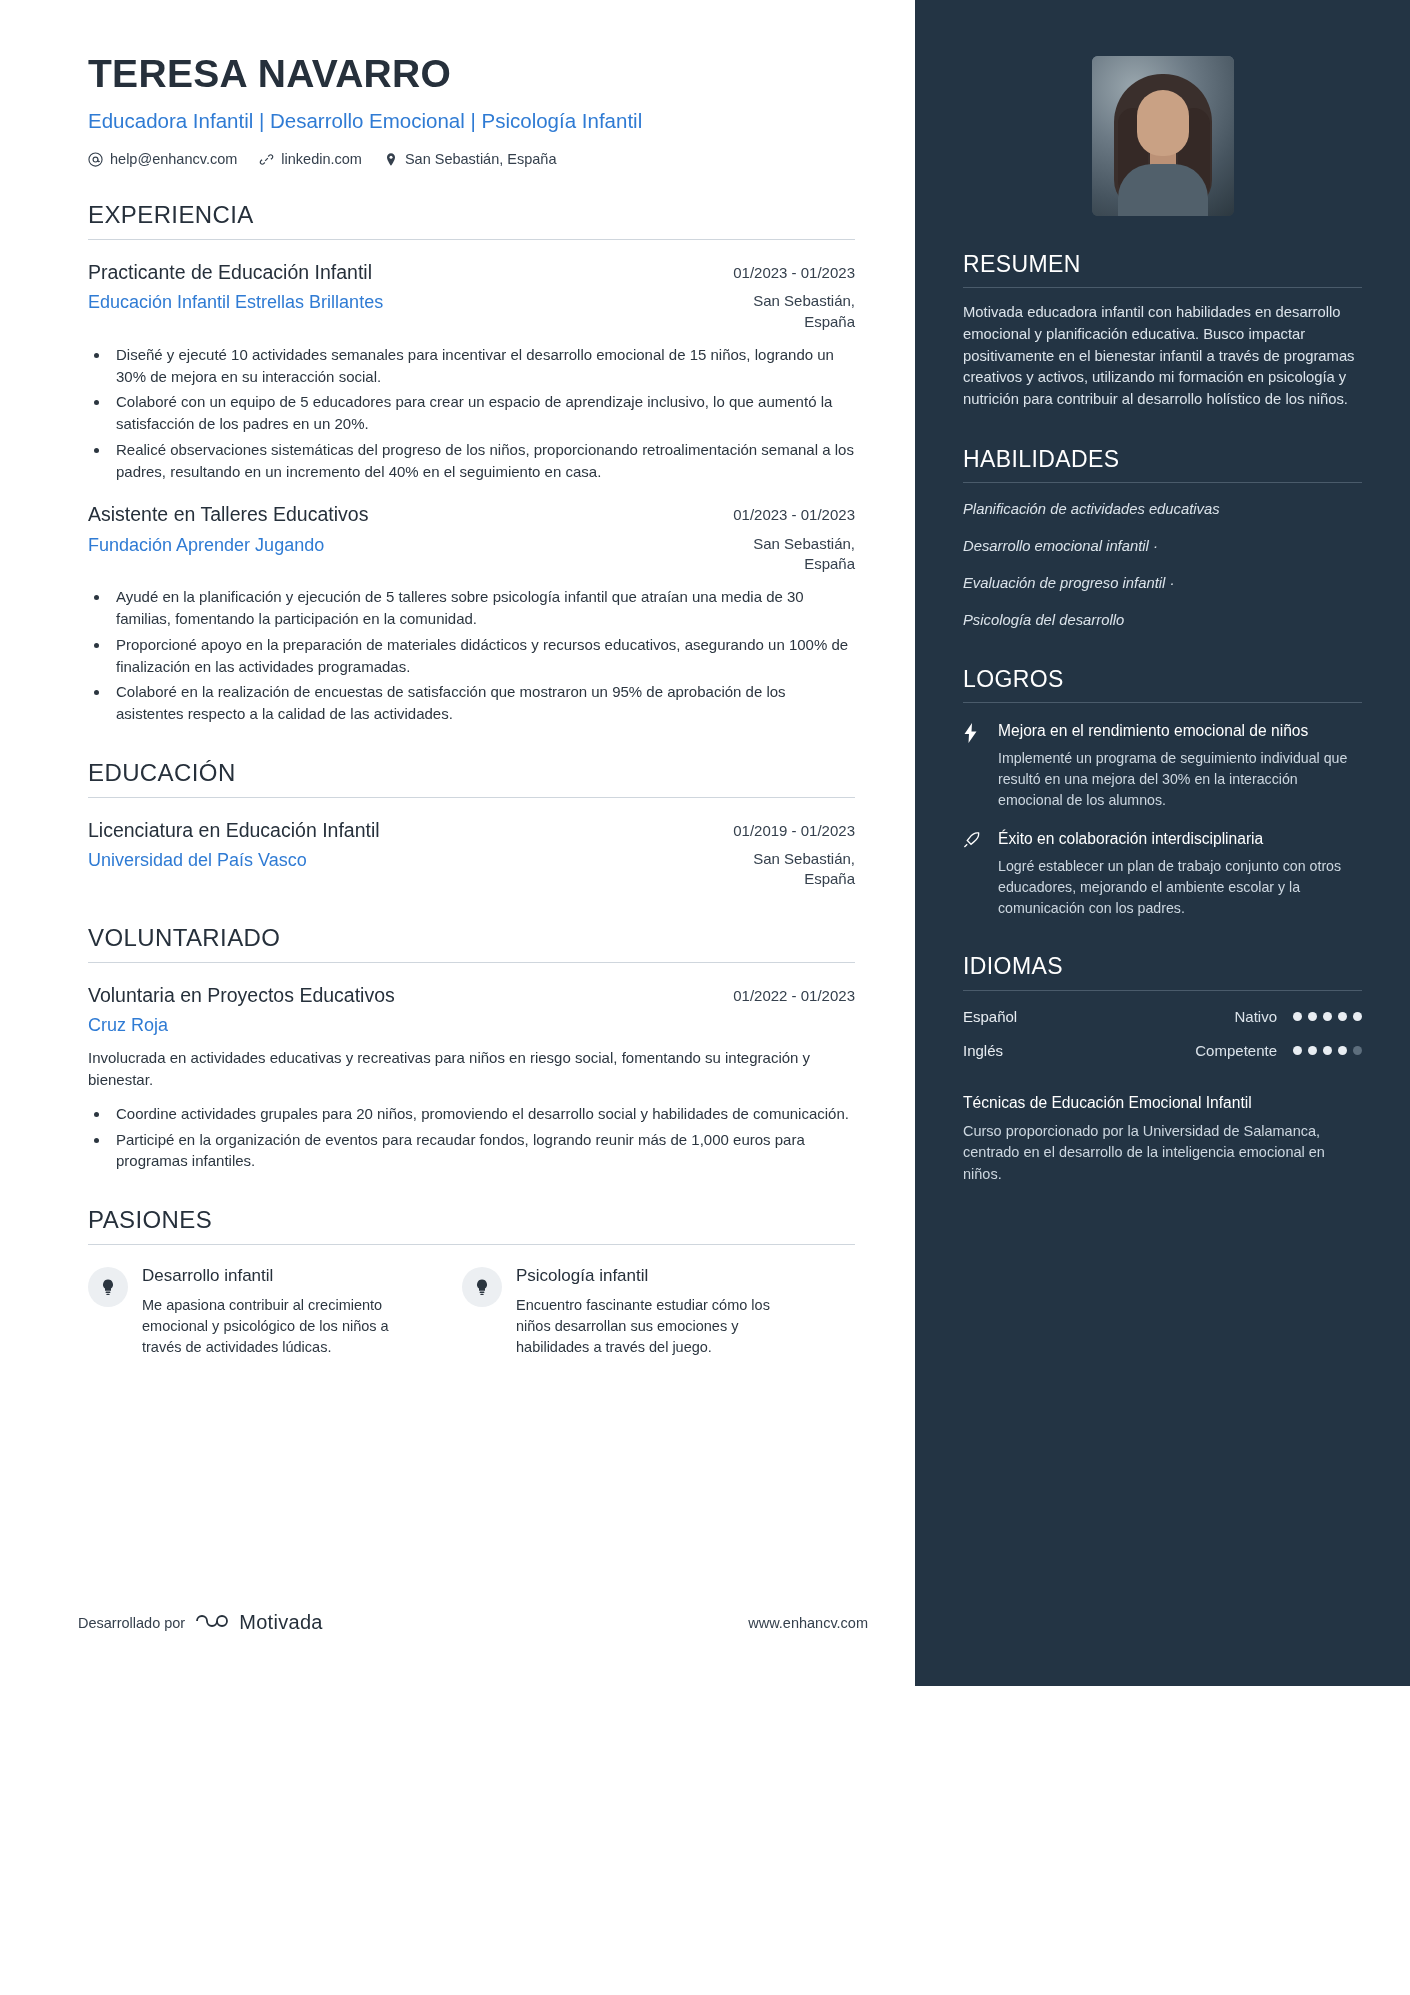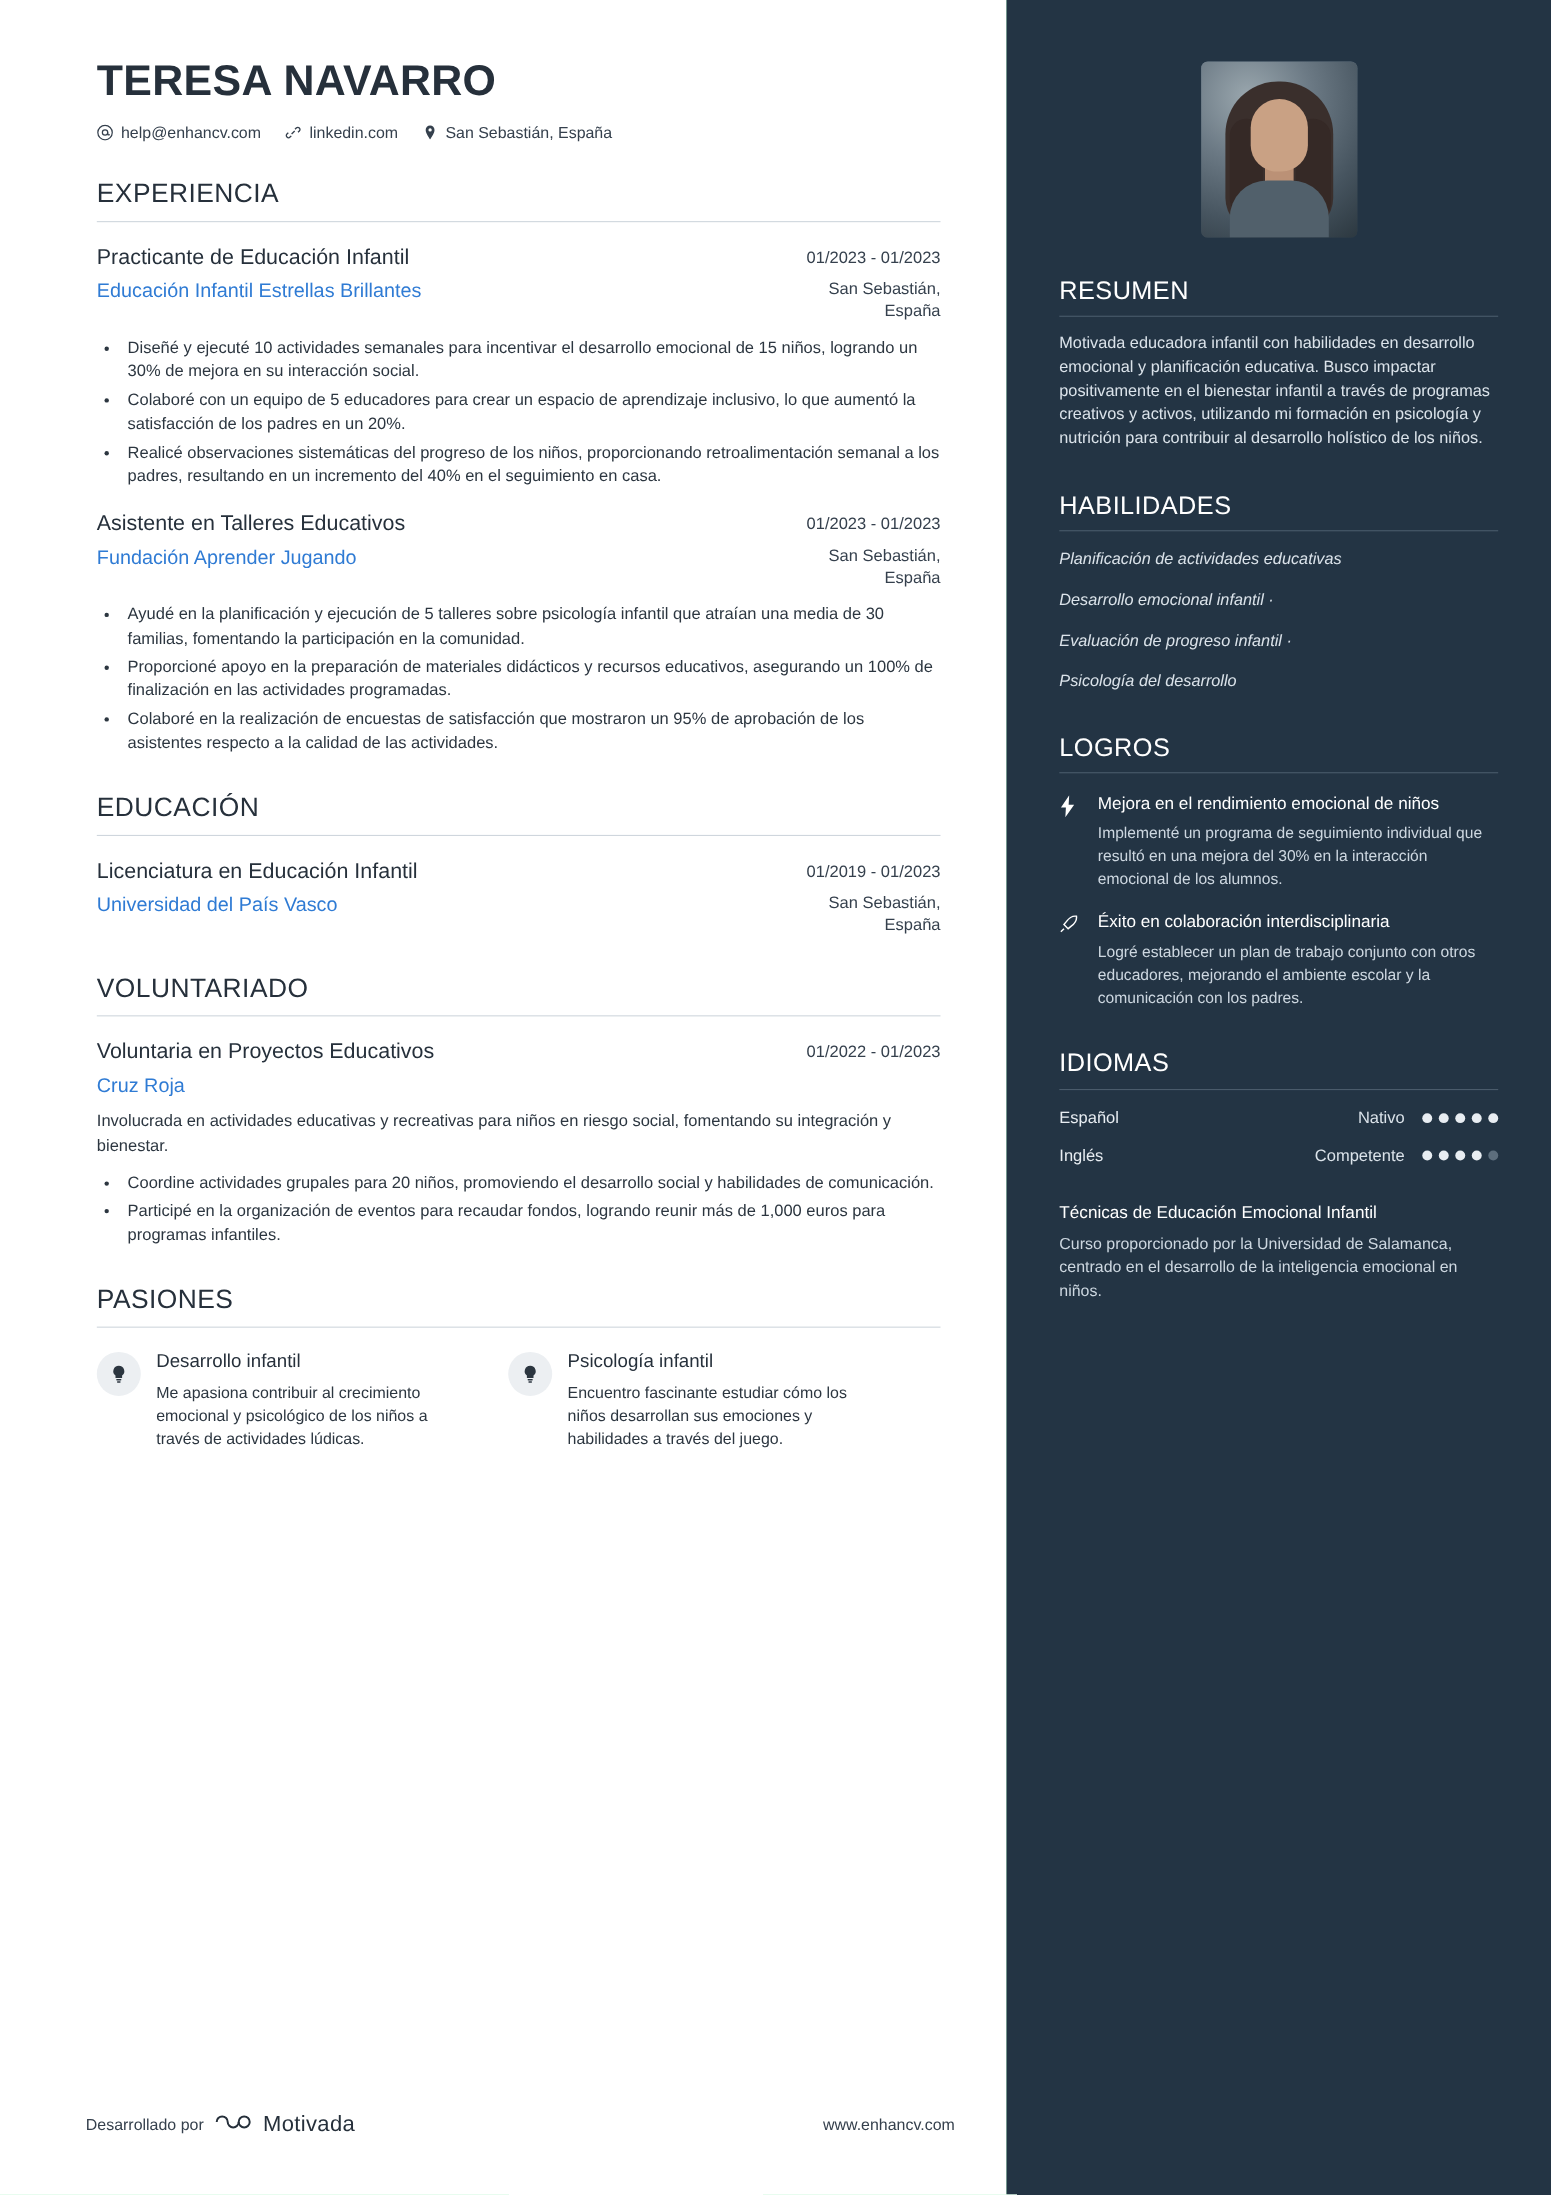--- a/index.html
+++ b/index.html
@@ -5,23 +5,23 @@
   * { box-sizing: border-box; margin: 0; padding: 0; }
   html, body {
     width: 1410px;
     height: 1995px;
     background: #ffffff;
     font-family: "Liberation Sans", sans-serif;
   }
   .page {
     position: relative;
     width: 1410px;
-    height: 1995px;
-    display: flex;
-    background: #86efac;
+    height: 1686px;
+    display: flex;
+    background: #14b8a6;
   }
 
   
   .main {
     width: 915px;
     padding: 52px 60px 0 88px;
     background: #ffffff;
   }
   .name {
     font-size: 39px;
@@ -246,20 +246,21 @@
 </style>
 </head>
 <body>
 
 <div class="page">
 
   <div class="main">
 
     <div>
       <div class="name">TERESA NAVARRO</div>
+      <div class="headline">Educadora Infantil | Desarrollo Emocional | Psicología Infantil</div>
       <div class="contact-row">
         <div class="contact-item">
           <span>
             <svg width="15" height="15" viewBox="0 0 16 16">
                 <circle cx="8" cy="8" r="7" fill="none" stroke="#35404d" stroke-width="1.2"></circle>
                 <circle cx="8" cy="8" r="2.6" fill="none" stroke="#35404d" stroke-width="1.2"></circle>
                 <path d="M10.6 8v1.6c0 .9 1.4 1 1.7 0" fill="none" stroke="#35404d" stroke-width="1.2"></path>
               </svg>
           </span>
           <span>help@enhancv.com</span>

